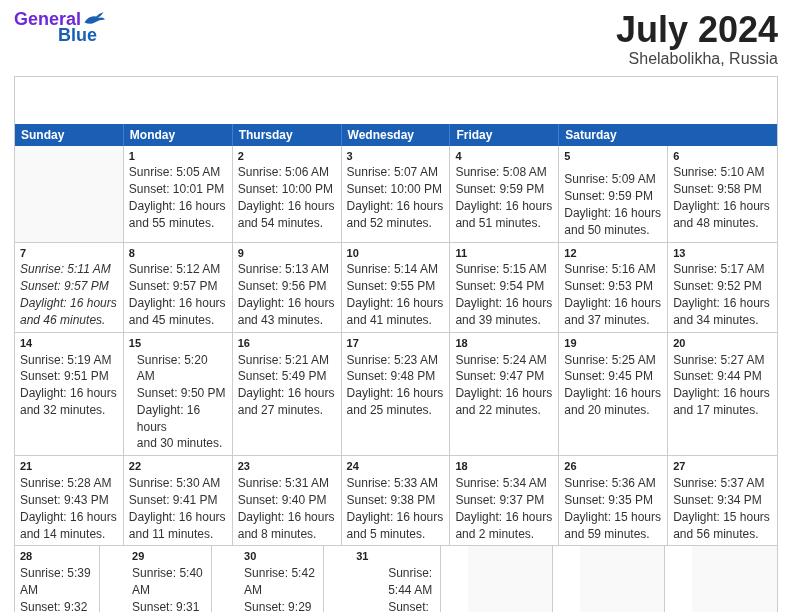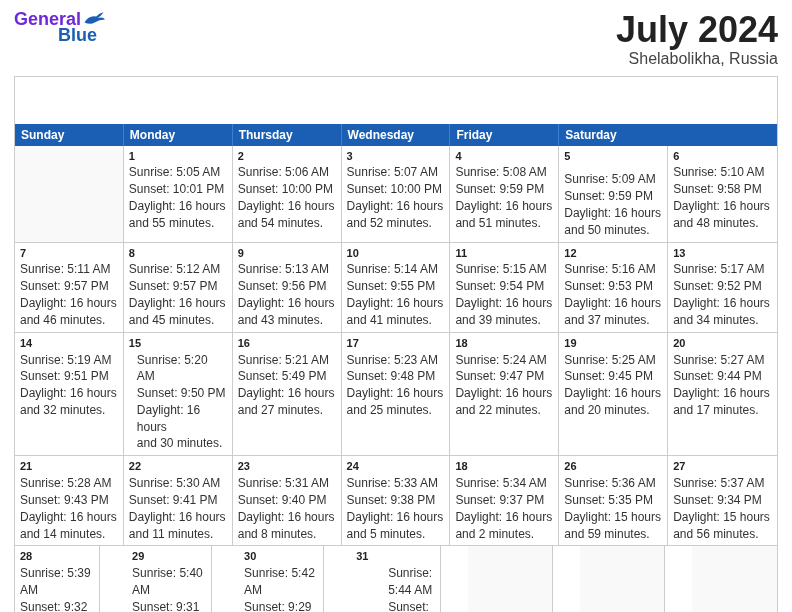--- a/index.html
+++ b/index.html
@@ -184,21 +184,21 @@
             <div class="day-num">6</div>
             <div class="cell-info" style="white-space: pre-line;">Sunrise: 5:10 AM
 Sunset: 9:58 PM
 Daylight: 16 hours
 and 48 minutes.</div>
           </div>
         </div>
         <div class="cal-row">
           <div class="cal-cell">
             <div class="day-num">7</div>
-            <div class="cell-info" style="white-space: pre-line;">Sunrise: 5:11 AM
+            <div class="cell-info" style="white-space: pre-line; font-style: italic;">Sunrise: 5:11 AM
 Sunset: 9:57 PM
 Daylight: 16 hours
 and 46 minutes.</div>
           </div>
           <div class="cal-cell">
             <div class="day-num">8</div>
             <div class="cell-info" style="white-space: pre-line;">Sunrise: 5:12 AM
 Sunset: 9:57 PM
 Daylight: 16 hours
 and 45 minutes.</div>
@@ -322,21 +322,21 @@
           <div class="cal-cell">
             <div class="day-num">18</div>
             <div class="cell-info" style="white-space: pre-line;">Sunrise: 5:34 AM
 Sunset: 9:37 PM
 Daylight: 16 hours
 and 2 minutes.</div>
           </div>
           <div class="cal-cell">
             <div class="day-num">26</div>
             <div class="cell-info" style="white-space: pre-line;">Sunrise: 5:36 AM
-Sunset: 5:35 PM
+Sunset: 9:35 PM
 Daylight: 15 hours
 and 59 minutes.</div>
           </div>
           <div class="cal-cell">
             <div class="day-num">27</div>
             <div class="cell-info" style="white-space: pre-line;">Sunrise: 5:37 AM
 Sunset: 9:34 PM
 Daylight: 15 hours
 and 56 minutes.</div>
           </div>

